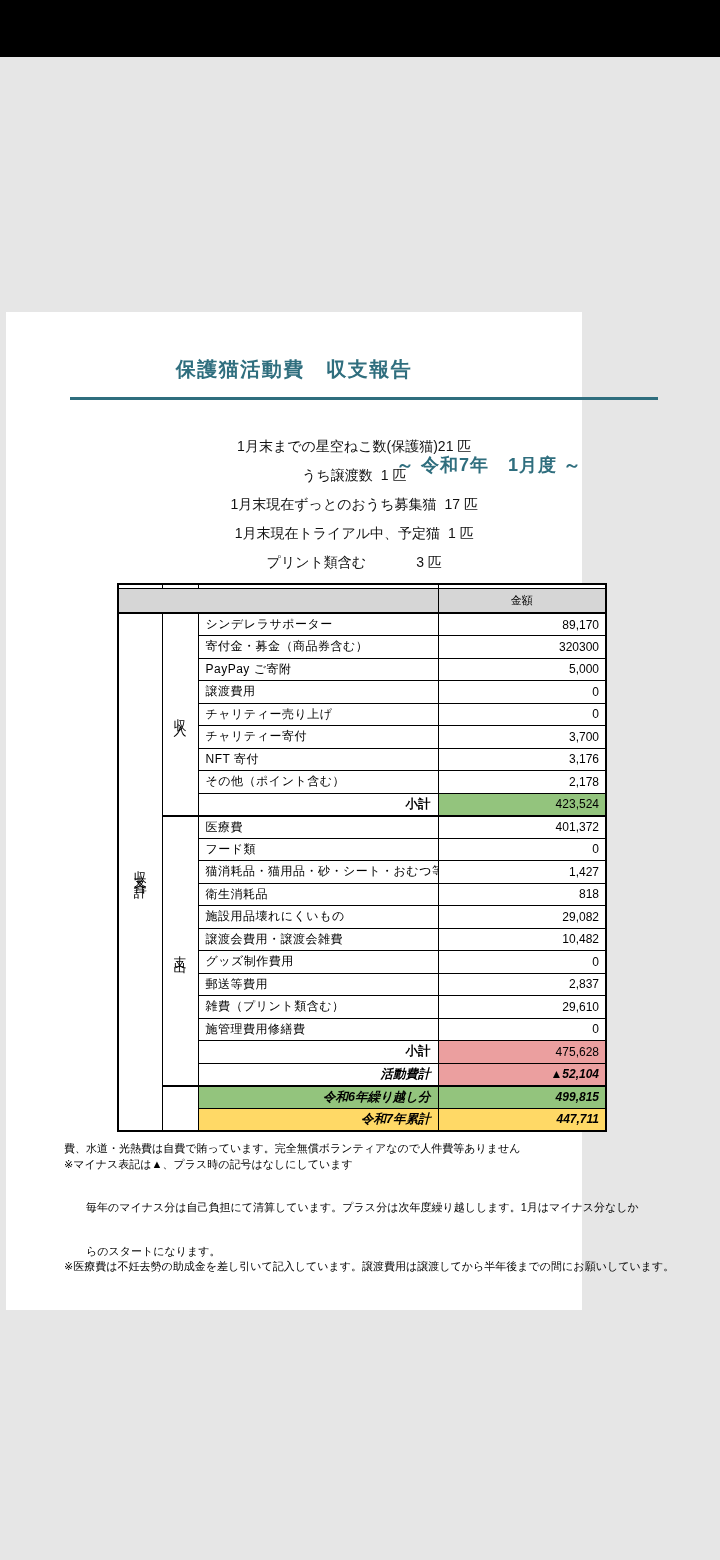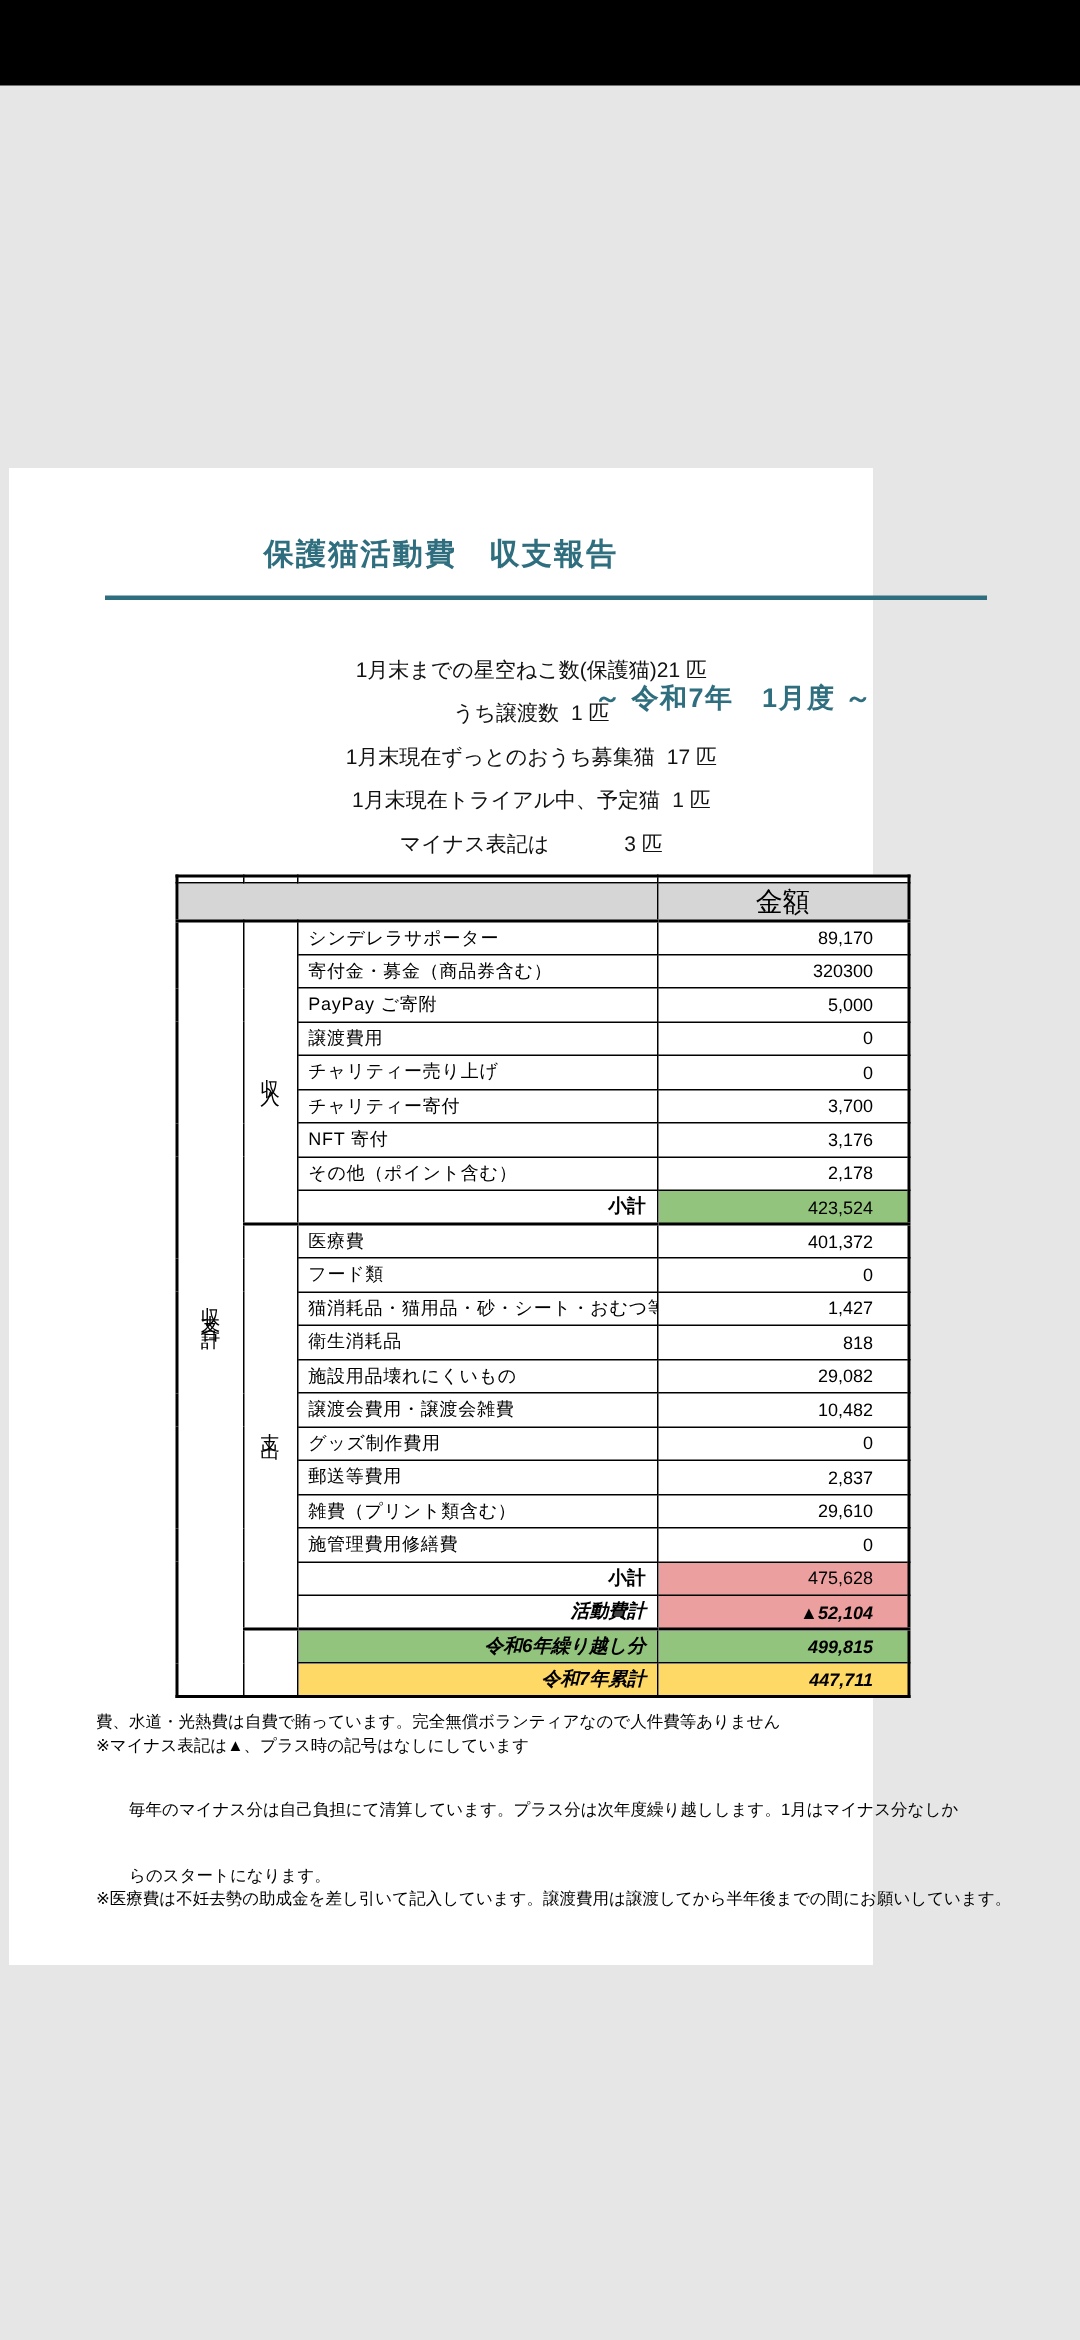--- a/index.html
+++ b/index.html
@@ -56,24 +56,24 @@
     border: 2px solid #000;
   }
   .report-table td {
     border: 1px solid #000; padding: 0; font-size: 12px;
     overflow: hidden; white-space: nowrap; vertical-align: middle;
     height: 22.5px;
   }
   tr.thin td { height: 4px; }
   tr.hdr td {
     height: 25px; background: var(--header_gray);
-    border-bottom: 2px solid #000; text-align: center; font-size: 18px;
+    border-bottom: 2px solid #000; text-align: center; font-size: 11px;
   }
   td.lbl { padding: 0 4px 0 7px; letter-spacing: 0.5px; }
-  td.val { text-align: right; padding-right: 23px; }
+  td.val { text-align: right; padding-right: 6px; }
   td.vcell { text-align: center; }
   td.vcell .vtext {
     display: inline-block; writing-mode: vertical-rl;
     letter-spacing: 5px; font-size: 13px; line-height: 1;
   }
   td.sub-lbl { text-align: right; font-weight: bold; padding-right: 7px; font-size: 12.5px; }
   td.bold { font-weight: normal; }
   .ital { font-style: italic; font-weight: bold; }
   .bg-green { background: var(--green); }
   .bg-pink { background: var(--pink); }
@@ -110,21 +110,21 @@
       </div>
       <div class="stat-line">
         <span class="stat-label">1月末現在ずっとのおうち募集猫</span>
         <span class="stat-value">17 匹</span>
       </div>
       <div class="stat-line">
         <span class="stat-label">1月末現在トライアル中、予定猫</span>
         <span class="stat-value">1 匹</span>
       </div>
       <div class="stat-line wide-gap">
-        <span class="stat-label">マイナス表記は</span>
+        <span class="stat-label">プリント類含む</span>
         <span class="stat-value">3 匹</span>
       </div>
     </div>
 
     <table class="report-table">
       <colgroup>
         <col style="width:44px">
           <col style="width:36px">
           <col style="width:240px">
           <col style="width:168px">

